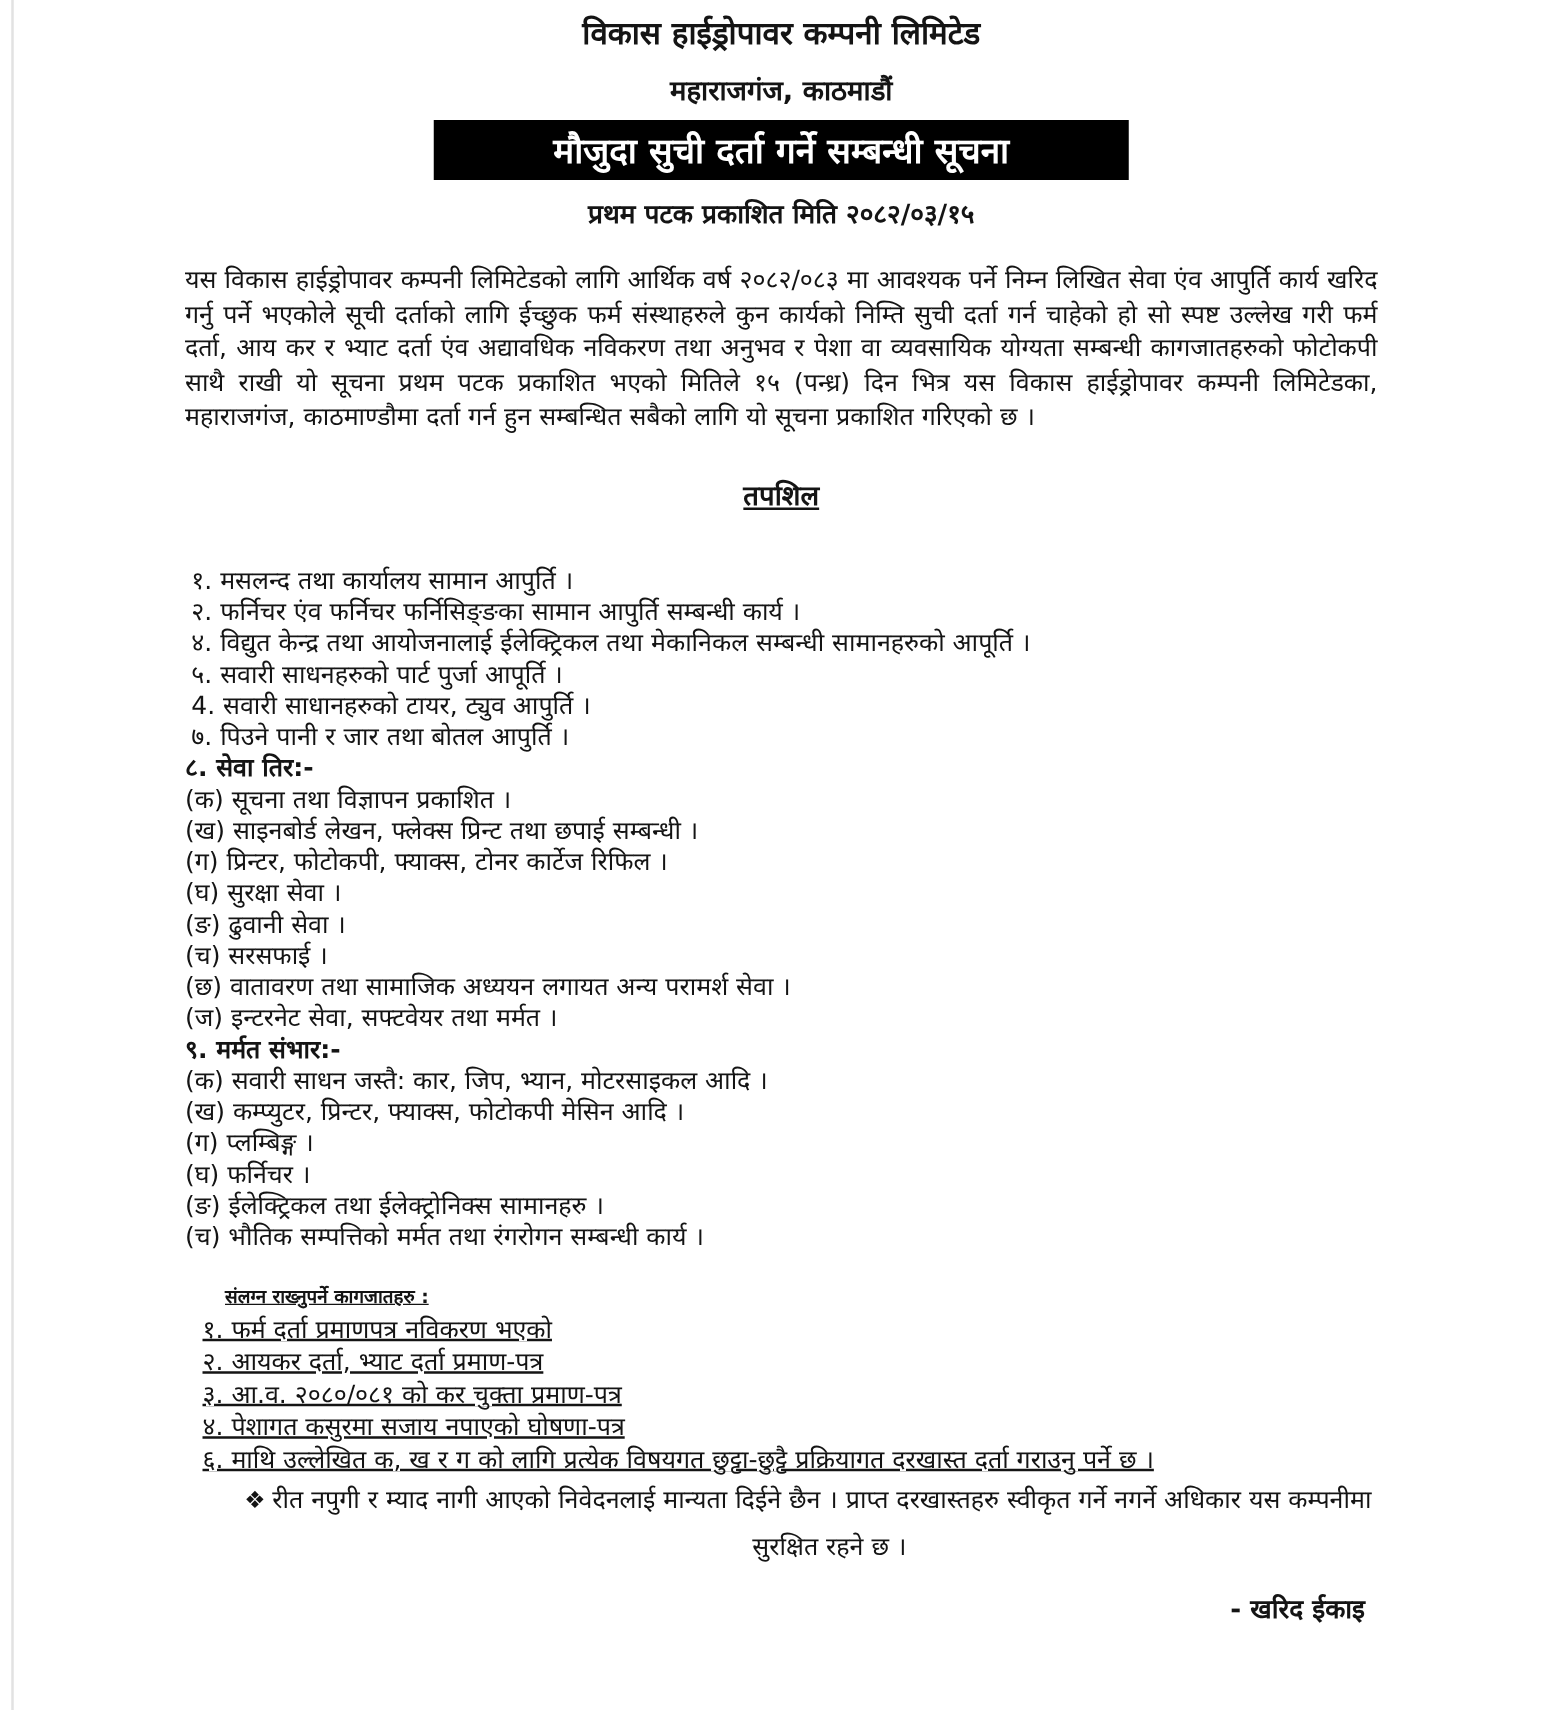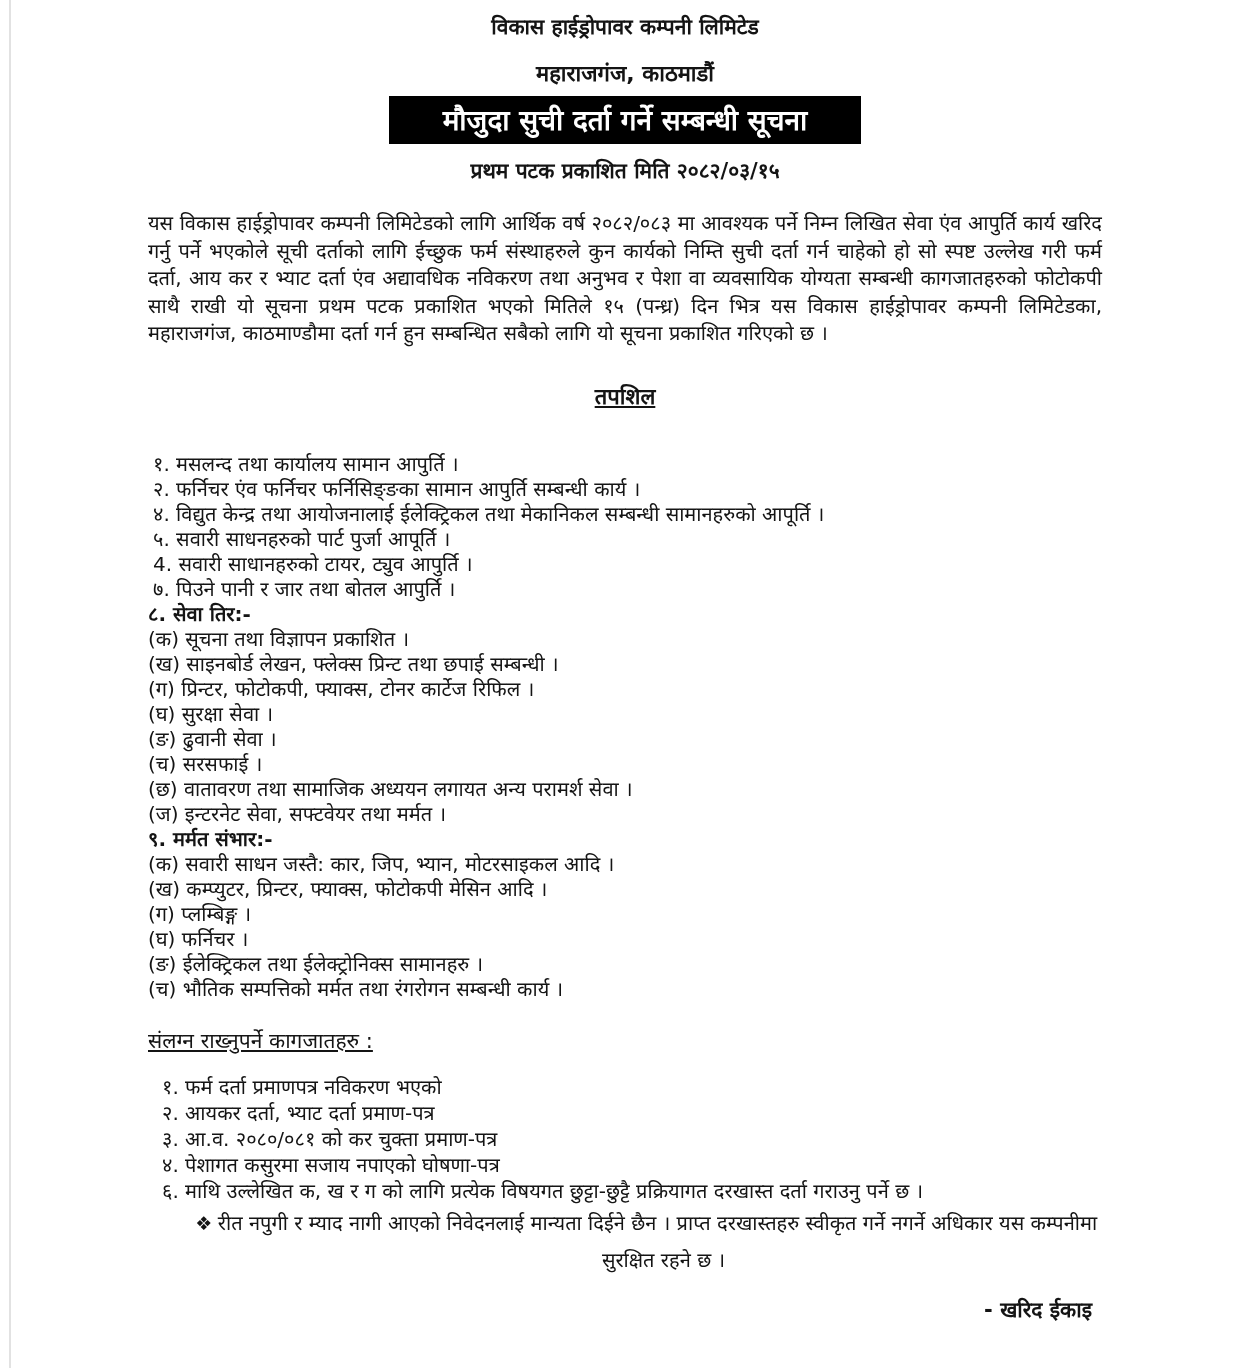--- a/index.html
+++ b/index.html
@@ -26,33 +26,33 @@
   .content {
     position: absolute;
     left: 148px;
     top: 12px;
     width: 954px;
   }
   .center { text-align: center; }
   .bold { font-weight: bold; }
 
   .company-name {
-    font-size: 21px;
+    font-size: 25px;
     font-weight: bold;
     line-height: 30px;
   }
   .address-line {
     font-size: 22px;
     font-weight: bold;
     line-height: 28px;
     margin-top: 18px;
   }
   .banner {
     margin: 8px auto 0 auto;
-    width: 472px;
+    width: 556px;
     background: #000000;
     color: #ffffff;
     font-size: 28px;
     font-weight: bold;
     padding: 4px 0 6px 0;
     text-align: center;
   }
   .published-line {
     margin-top: 12px;
     font-size: 21px;
@@ -75,26 +75,28 @@
     margin-top: 42px;
   }
   .doc-line {
     font-size: 20px;
     line-height: 25px;
     white-space: nowrap;
   }
   .detail-list .doc-line.numbered { padding-left: 5px; }
   .attachments-heading {
     margin-top: 24px;
-    font-size: 21px;
-    font-weight: normal;
+    font-size: 15px;
+    font-weight: bold;
     text-decoration: underline;
+    margin-left: 32px;
   }
   .attachment-list {
-    margin-top: 20px;
+    margin-top: 4px;
+    text-decoration: underline;
   }
   .attachment-list .doc-line {
     padding-left: 14px;
     line-height: 26px;
   }
   .note-row {
     margin-top: 1px;
     padding-left: 77px;
     text-indent: -40px;
     font-size: 20px;

